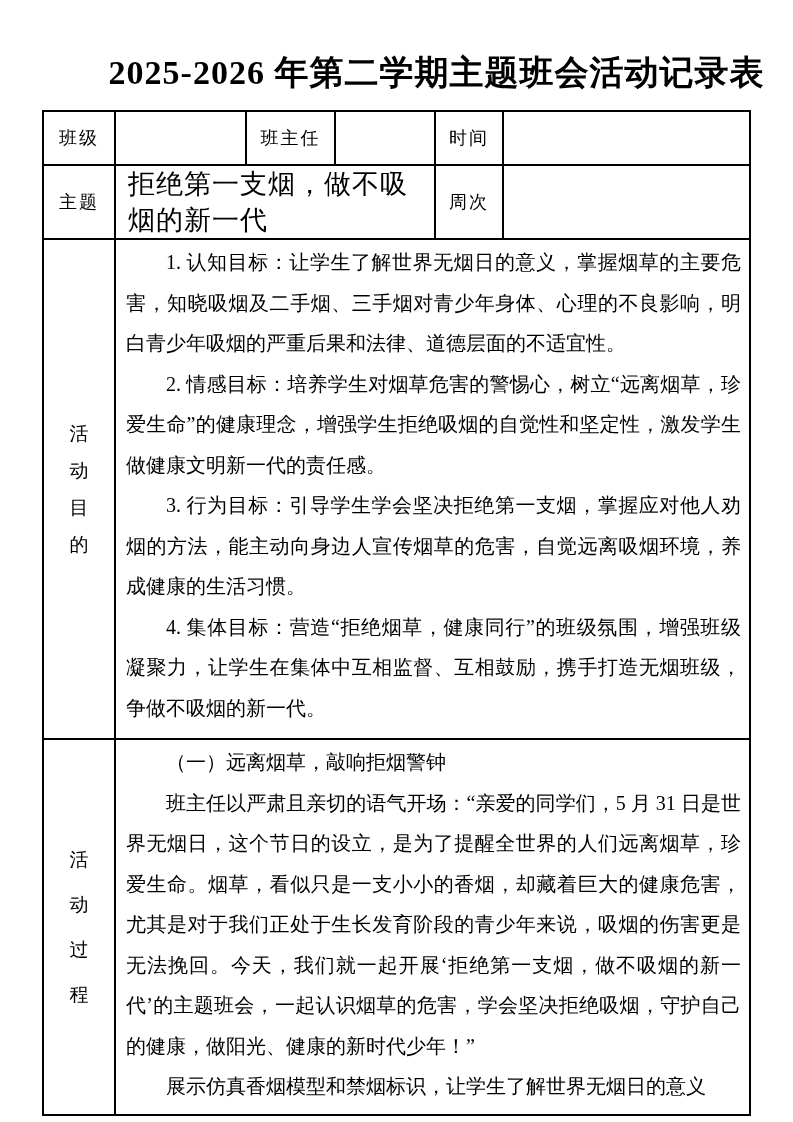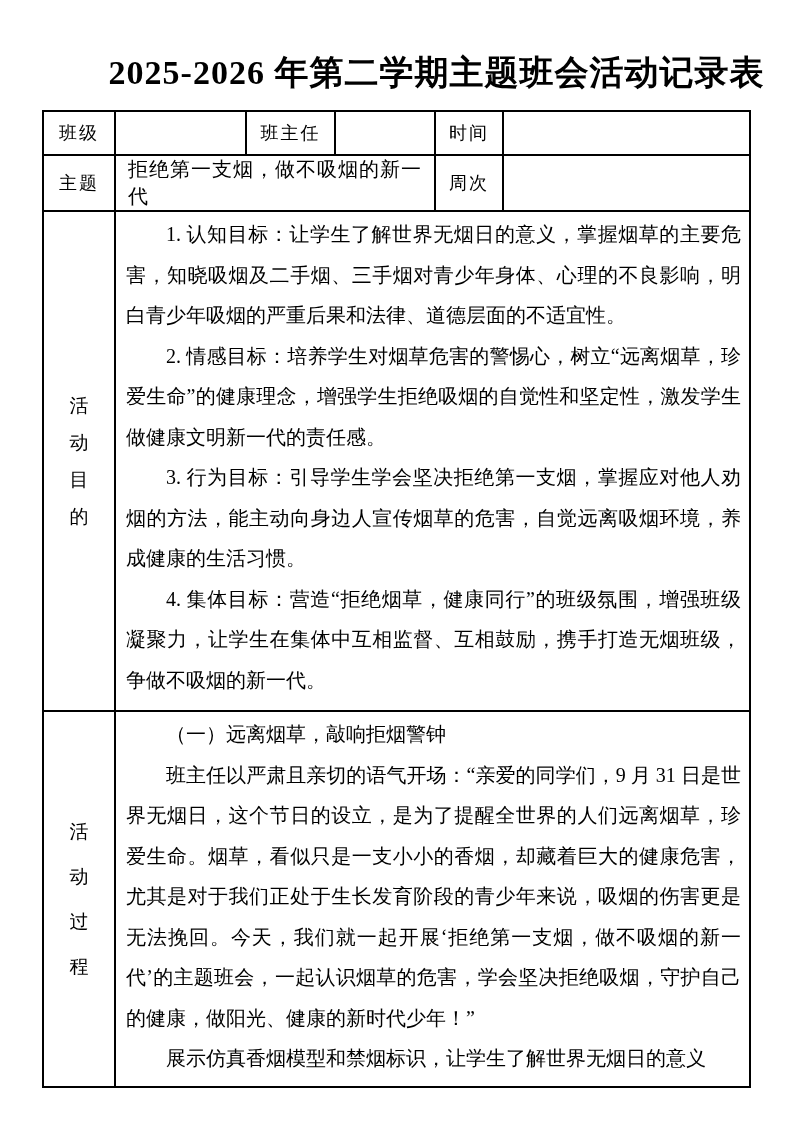--- a/index.html
+++ b/index.html
@@ -34,21 +34,21 @@
     overflow: hidden;
   }
   .hdr {
     text-align: center;
     vertical-align: middle;
     font-size: 18px;
     letter-spacing: 2px;
   }
   .topic-cell {
     vertical-align: middle;
-    font-size: 20px;
+    font-size: 27px;
     padding-left: 12px;
     letter-spacing: 1px;
   }
   .fill-cell { background: #fff; }
   .vlabel {
     text-align: center;
     vertical-align: middle;
     font-size: 19px;
   }
   .vlabel span { display: block; }
@@ -74,21 +74,21 @@
 <table class="record">
   <colgroup>
     <col style="width:72px">
     <col style="width:131px">
     <col style="width:89px">
     <col style="width:100px">
     <col style="width:68px">
     <col style="width:247px">
   </colgroup>
   <tbody>
-    <tr style="height:44px">
+    <tr style="height:54px">
       <td class="hdr">班级</td>
       <td class="fill-cell"></td>
       <td class="hdr">班主任</td>
       <td class="fill-cell"></td>
       <td class="hdr">时间</td>
       <td class="fill-cell"></td>
     </tr>
     <tr style="height:40px">
       <td class="hdr">主题</td>
       <td class="topic-cell" colspan="3">拒绝第一支烟，做不吸烟的新一代</td>
@@ -111,18 +111,18 @@
     </tr>
     <tr style="height:376px">
       <td class="vlabel process">
         <span>活</span>
         <span>动</span>
         <span>过</span>
         <span>程</span>
       </td>
       <td class="content-cell" colspan="5">
         <p>（一）远离烟草，敲响拒烟警钟</p>
-        <p>班主任以严肃且亲切的语气开场：“亲爱的同学们，9 月 31 日是世界无烟日，这个节日的设立，是为了提醒全世界的人们远离烟草，珍爱生命。烟草，看似只是一支小小的香烟，却藏着巨大的健康危害，尤其是对于我们正处于生长发育阶段的青少年来说，吸烟的伤害更是无法挽回。今天，我们就一起开展‘拒绝第一支烟，做不吸烟的新一代’的主题班会，一起认识烟草的危害，学会坚决拒绝吸烟，守护自己的健康，做阳光、健康的新时代少年！”</p>
+        <p>班主任以严肃且亲切的语气开场：“亲爱的同学们，5 月 31 日是世界无烟日，这个节日的设立，是为了提醒全世界的人们远离烟草，珍爱生命。烟草，看似只是一支小小的香烟，却藏着巨大的健康危害，尤其是对于我们正处于生长发育阶段的青少年来说，吸烟的伤害更是无法挽回。今天，我们就一起开展‘拒绝第一支烟，做不吸烟的新一代’的主题班会，一起认识烟草的危害，学会坚决拒绝吸烟，守护自己的健康，做阳光、健康的新时代少年！”</p>
         <p>展示仿真香烟模型和禁烟标识，让学生了解世界无烟日的意义</p>
       </td>
     </tr>
   </tbody>
 </table>
 
 </body></html>

